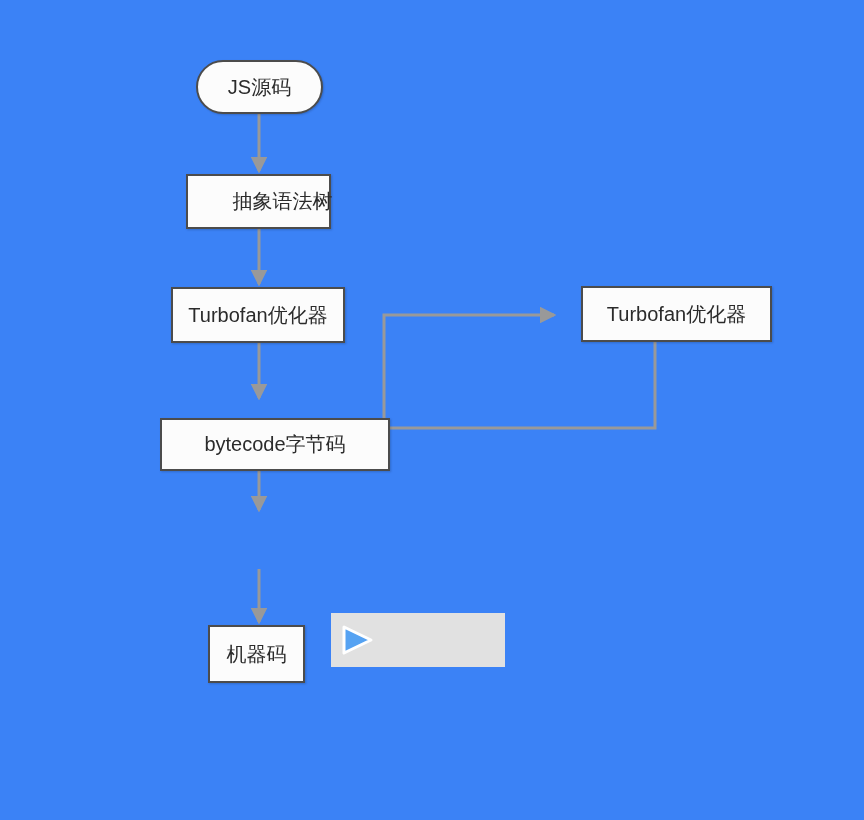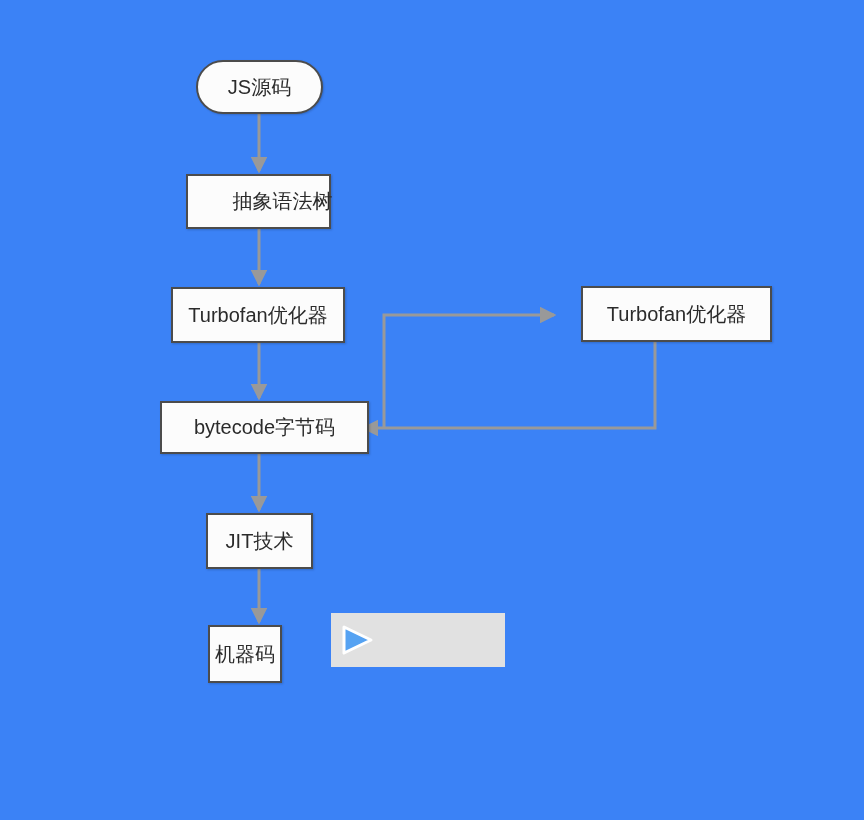--- a/index.html
+++ b/index.html
@@ -94,29 +94,26 @@
   </div>
 
   <div class="node" style="left:186px; top:174px; width:145px; height:55px;padding-left:48px;">
     <span>抽象语法树</span>
   </div>
 
   <div class="node" style="left:171px; top:287px; width:174px; height:56px;">
     <span>Turbofan优化器</span>
   </div>
 
-  <div class="node" style="left:160px; top:401px; width:209px; height:53px;">
+  <div class="node" style="left:160px; top:418px; width:230px; height:53px;">
     <span>bytecode字节码</span>
   </div>
 
-  <div class="node" style="left:206px; top:513px; width:107px; height:56px;">
-    <span>JIT技术</span>
-  </div>
 
-  <div class="node" style="left:208px; top:625px; width:74px; height:58px;text-align:center;">
+  <div class="node" style="left:208px; top:625px; width:97px; height:58px;text-align:center;">
     <span>机器码</span>
   </div>
 
   <div class="node" style="left:581px; top:286px; width:191px; height:56px;">
     <span>Turbofan优化器</span>
   </div>
 
 
   <div class="video-bar">
     <svg class="play-icon" width="34" height="32" viewBox="0 0 34 32" xmlns="http://www.w3.org/2000/svg">

